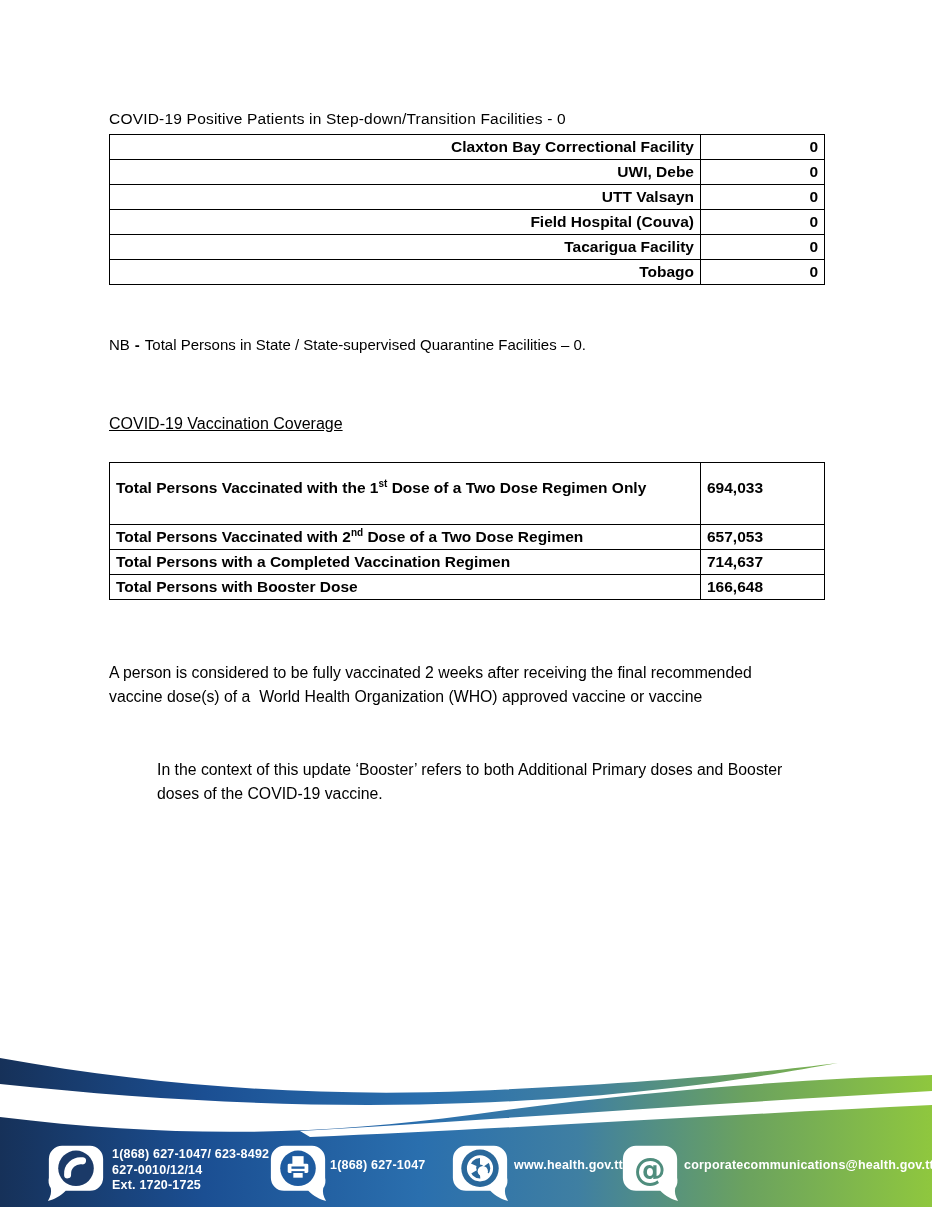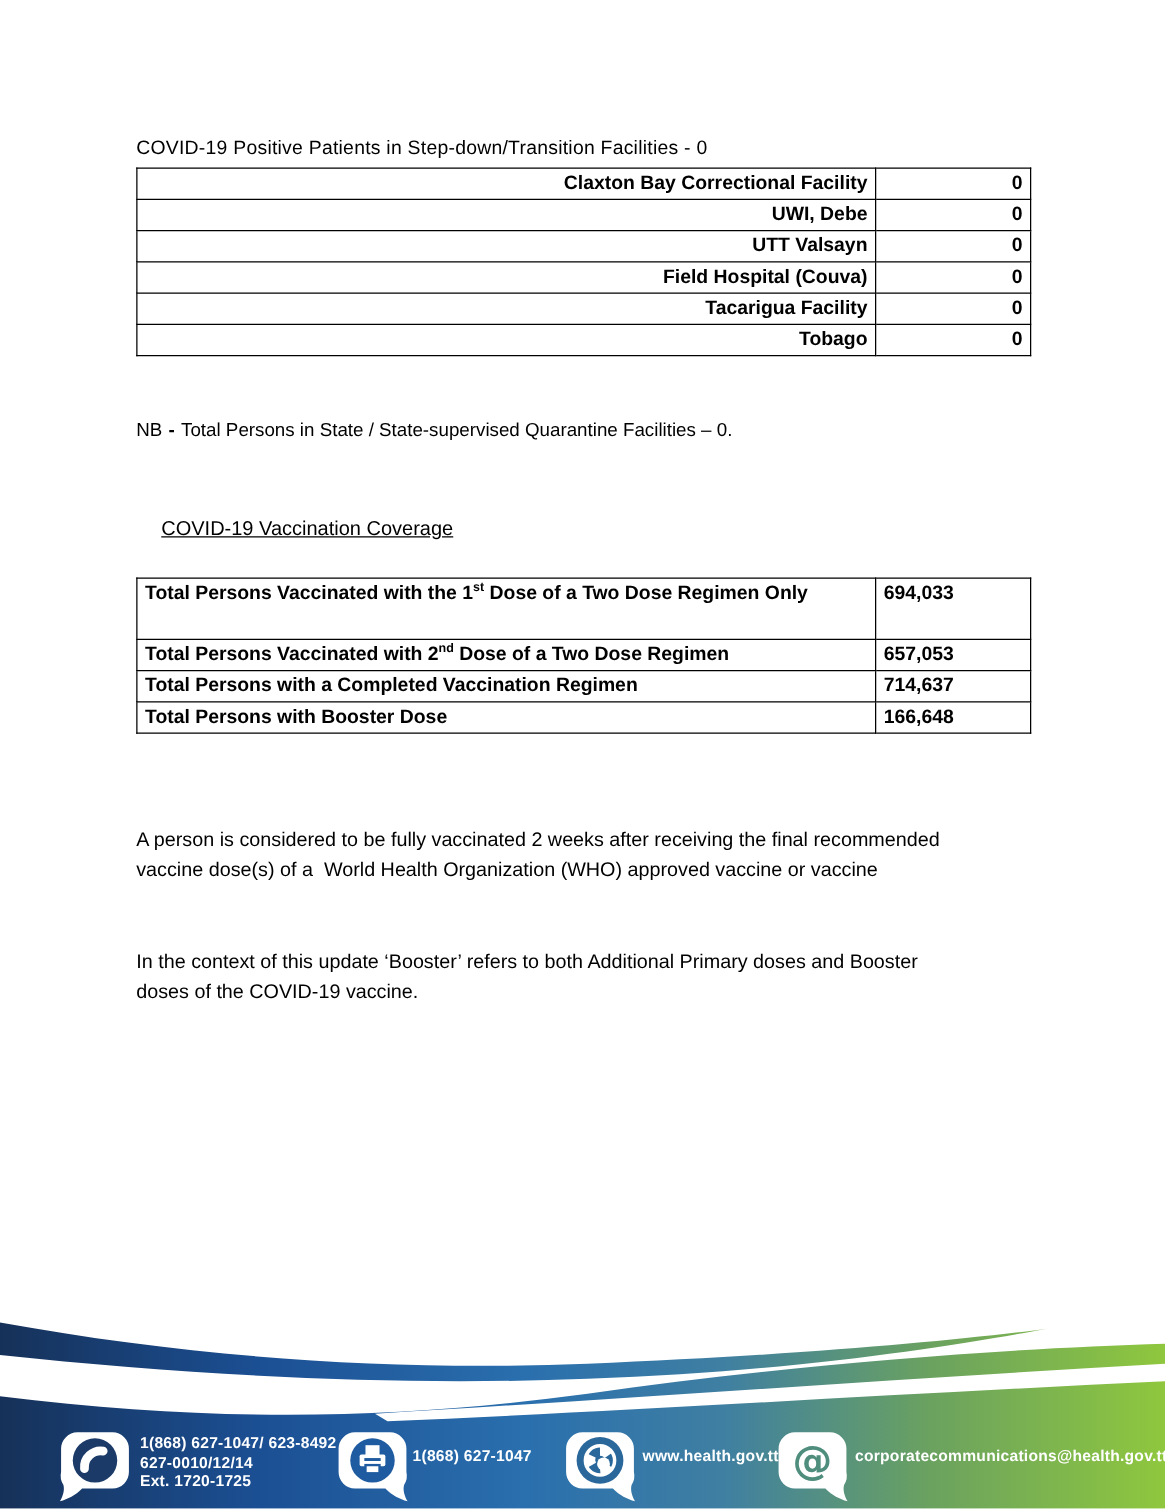--- a/index.html
+++ b/index.html
@@ -3,36 +3,36 @@
 <meta charset="utf-8">
 <style>
   html,body{margin:0;padding:0;}
   body{
     width:932px;height:1207px;position:relative;background:#ffffff;
     font-family:"Liberation Sans", sans-serif;color:#000;overflow:hidden;
   }
   .abs{position:absolute;}
   
   .h1{left:109px;top:110px;font-size:15.5px;font-weight:normal;letter-spacing:.2px;white-space:nowrap;}
-  .h2{left:109px;top:415px;font-size:16px;font-weight:normal;text-decoration:underline;white-space:nowrap;margin-left:20px;}
+  .h2{left:109px;top:415px;font-size:16px;font-weight:normal;text-decoration:underline;white-space:nowrap;}
   
   table{border-collapse:collapse;table-layout:fixed;}
   .t1{left:109px;top:134px;width:715px;text-align:right;}
   .t2{left:109px;top:462px;width:715px;}
   td{border:1px solid #000;font-weight:bold;font-size:15.5px;padding:1px 6px;vertical-align:middle;}
   .t1 td{height:22px;}
   .t2 td{height:22px;}
-  .t2 tr.tall td{height:47px;vertical-align:top;padding-top:0;line-height:24px;}
+  .t2 tr.tall td{height:47px;vertical-align:top;padding-top:13px;line-height:24px;}
   col.c1{width:591px;} col.c2{width:124px;}
   sup{font-size:10px;vertical-align:super;line-height:0;}
   
   .nb{left:109px;top:336px;font-size:15px;white-space:nowrap;}
   .nb .dash{font-weight:bold;margin:0 5px;}
   .para{left:109px;font-size:15.8px;line-height:24px;}
-  .p1{top:661px;} .p2{top:758px;}
+  .p1{top:661px;} .p2{top:758px;margin-left:48px;}
   .para div{white-space:nowrap;}
   
   .wave{left:0;top:1027px;width:932px;height:180px;}
   .contact{top:1144px;}
   .contact svg{display:block;}
   .ctext{position:absolute;color:#fff;font-weight:bold;font-size:12.5px;line-height:15.5px;letter-spacing:.2px;white-space:nowrap;}
   .ct1{left:112px;top:1147px;}
   .ct2{left:330px;top:1158px;}
   .ct3{left:514px;top:1158px;}
   .ct4{left:684px;top:1158px;}

